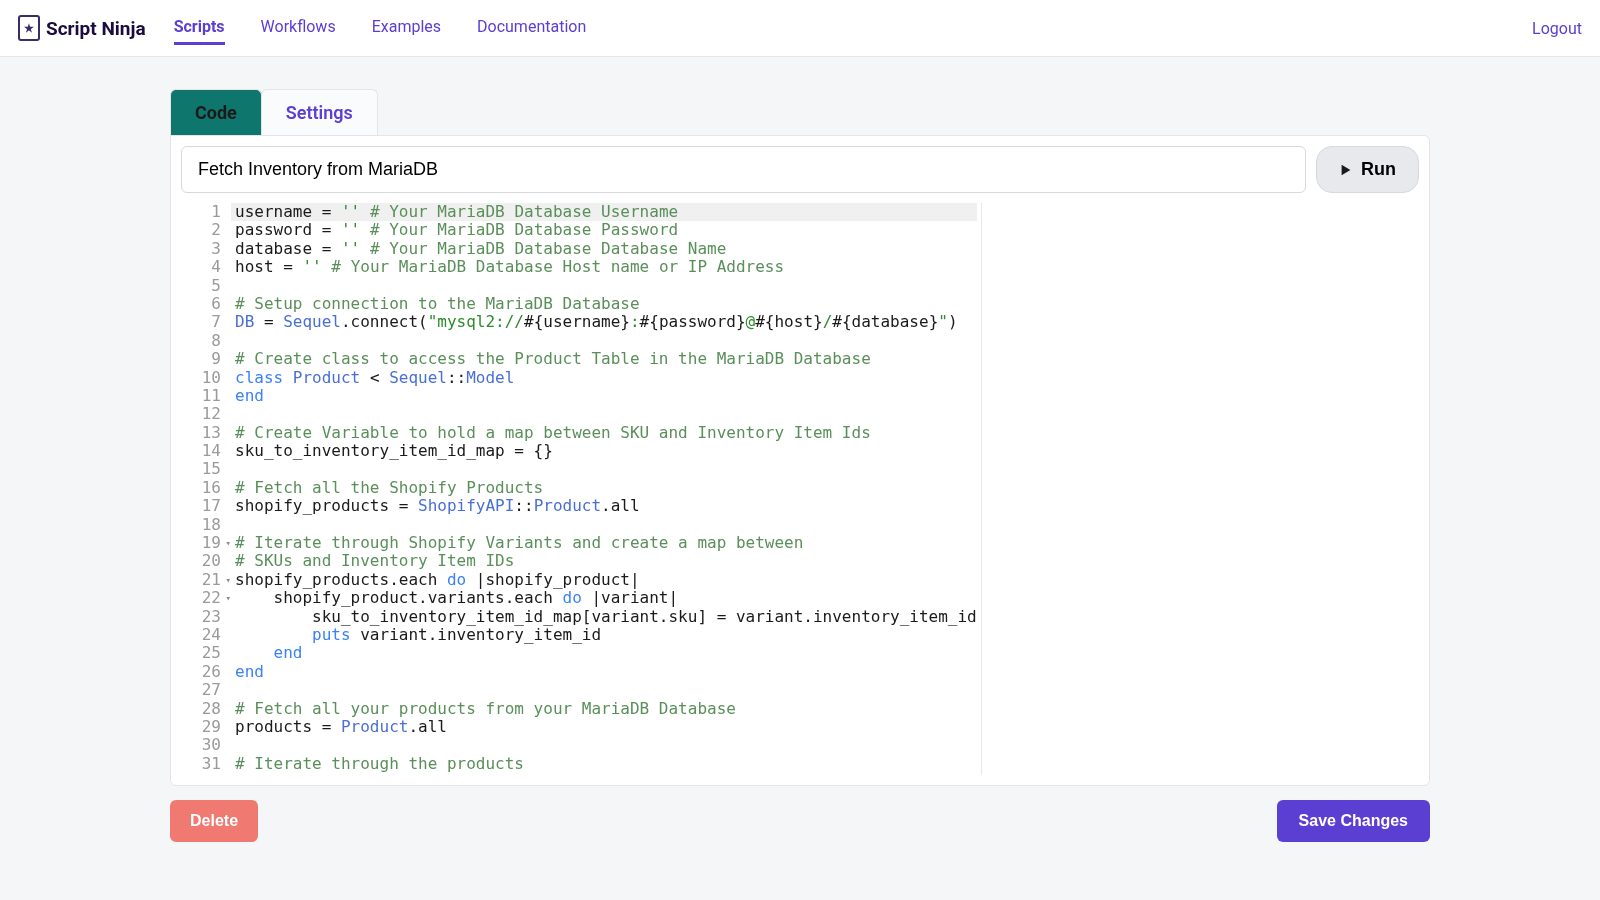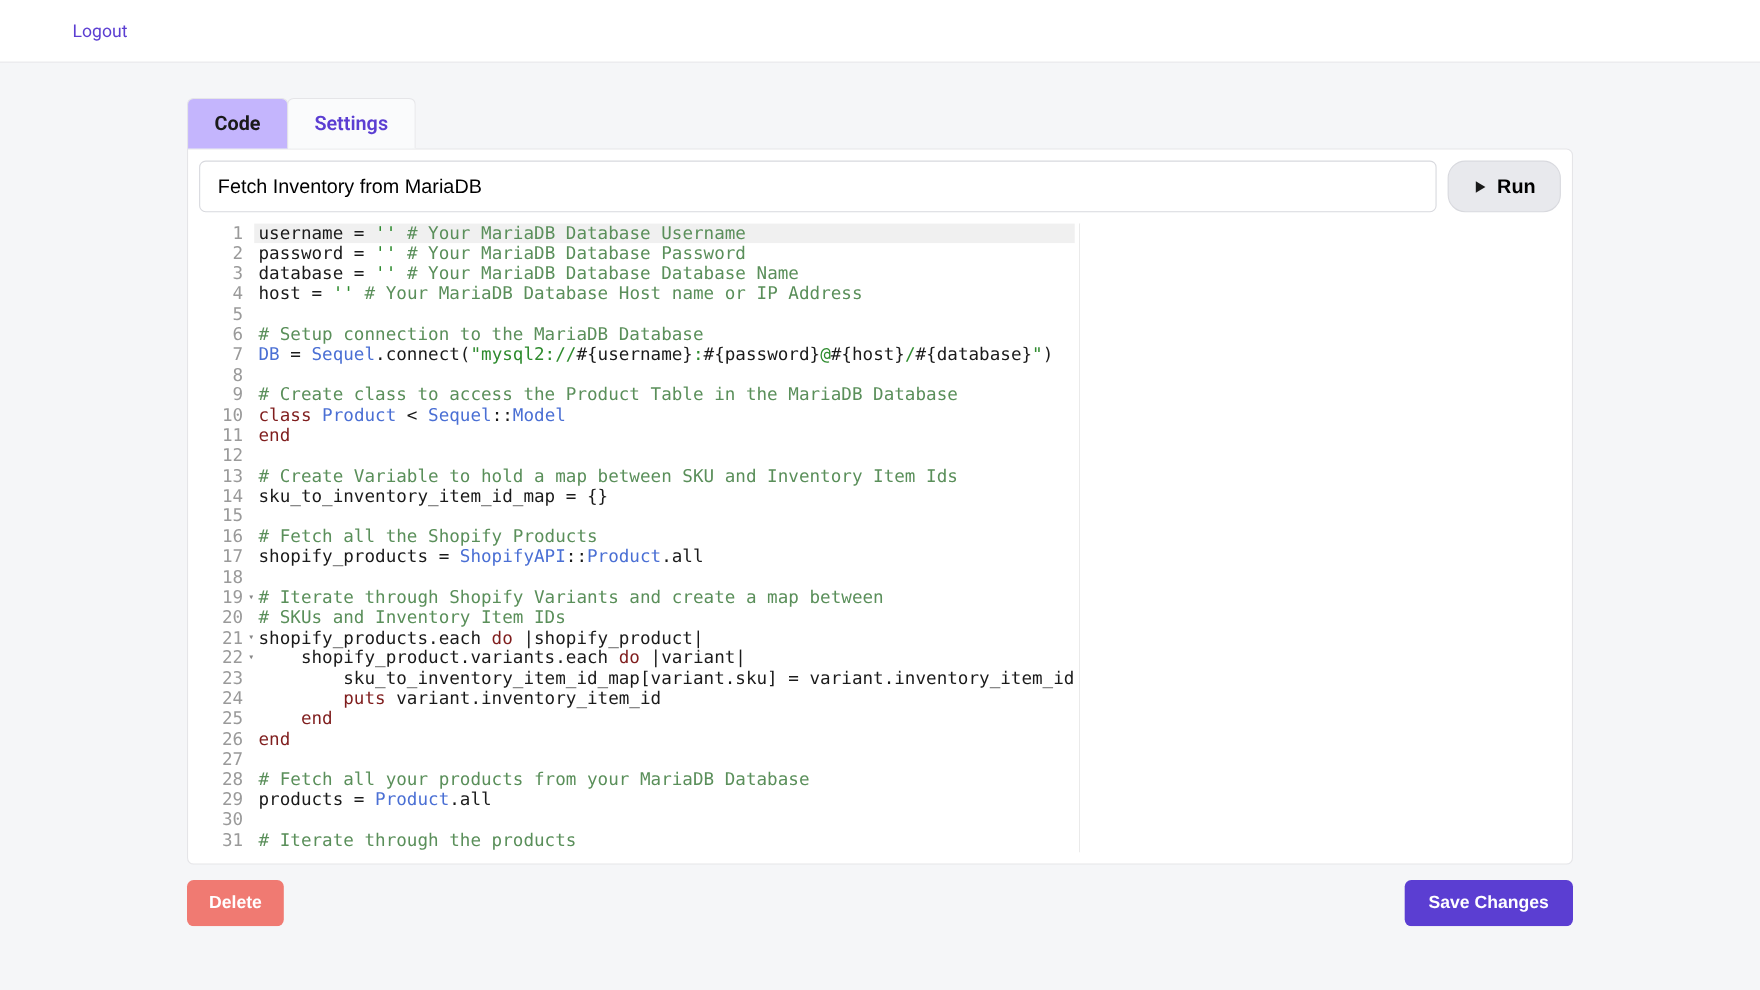--- a/index.html
+++ b/index.html
@@ -10,21 +10,21 @@
 .logo { display: flex; align-items: center; gap: 6px; font-weight: 700; font-size: 19px; color: #1a0d3e; }
 .logo-icon { width: 22px; height: 26px; border: 2px solid #3a2b6b; border-radius: 3px; position: relative; display:flex; align-items:center; justify-content:center;}
 .logo-icon::before { content:"★"; font-size:11px; color:#3a2b6b; line-height:1;}
 .nav-items { display: flex; gap: 36px; }
 .nav-item { color: #5b3ed2; font-size: 16px; cursor: pointer; padding: 6px 0; }
 .nav-item.active { font-weight: 700; border-bottom: 3px solid #5b3ed2; }
 .logout { color: #5b3ed2; font-size: 16px; cursor: pointer; margin-left: 48px; }
 
 .page { max-width: 1260px; margin: 0 auto; padding: 32px 0 0; }
 .tabs { display: flex; }
-.tab { padding: 12px 24px; font-size: 18px; background: #c4b5fd; border: 1px solid #e5e5e8; border-bottom: none; border-radius: 6px 6px 0 0; margin-right: -1px; cursor: pointer; }
+.tab { padding: 12px 24px; font-size: 18px; background: #0f766e; border: 1px solid #e5e5e8; border-bottom: none; border-radius: 6px 6px 0 0; margin-right: -1px; cursor: pointer; }
 .tab.active { font-weight: 700; color: #1a1a1a; position: relative; z-index: 2; }
 .tab.inactive { color: #5b3ed2; font-weight: 600; background: #fafbfc; text-align: center; }
 
 .panel { background: #fff; border: 1px solid #e5e5e8; border-radius: 0 6px 6px 6px; padding: 10px; }
 .title-row { display: flex; gap: 10px; padding: 0 0 10px 0; }
 .title-input { flex: 1; border: 1px solid #d8d9de; border-radius: 6px; padding: 12px 16px; font-size: 18px; }
 .run-btn { background: #e8e9ed; border: 1px solid #d8d9de; border-radius: 16px; padding: 0 22px; font-size: 18px; font-weight: 700; display: flex; align-items: center; gap: 8px; cursor: pointer; }
 .run-btn svg { width: 14px; height: 14px; }
 
 .editor-wrap { display: flex; height: 572px; overflow: hidden; }
@@ -34,30 +34,42 @@
 .gutter .fold::after { content:"▾"; position:absolute; right:-10px; top:0; font-size:9px; color:#888;}
 .code { flex: 1; padding: 0 4px; white-space: pre; overflow: hidden; position:relative;}
 .code .line { height: 18.4px; }
 .code .line.hl { background: #f0f0f0; margin-left:-4px; padding-left:4px; width: calc(100% + 4px);}
 .output { width: 520px; background: #fff; }
 
 .tk-str { color: #2e8b2e; }
 .tk-comment { color: #5a8f5a; }
 .tk-const { color: #4a6fd4; }
 .tk-class { color: #4a6fd4; text-align: right; }
-.tk-kw { color: #7f1d1d; font-weight: 500; }
+.tk-kw { color: #3b82f6; font-weight: 500; }
 
 .footer { display: flex; justify-content: space-between; padding: 14px 0 0; }
 .btn-delete { background: #f07a72; color: #fff; border: none; border-radius: 6px; padding: 11px 20px; font-size: 16px; font-weight: 600; cursor: pointer; }
 .btn-save { background: #5b3ed2; color: #fff; border: none; border-radius: 6px; padding: 12px 22px; font-size: 16px; font-weight: 700; cursor: pointer; }
 </style>
 </head>
 <body>
 
 <div class="navbar">
+  <div class="navbar-left">
+    <div class="logo">
+      <span class="logo-icon"></span>
+      <span>Script Ninja</span>
+    </div>
+    <div class="nav-items">
+      <span class="nav-item active">Scripts</span>
+      <span class="nav-item">Workflows</span>
+      <span class="nav-item">Examples</span>
+      <span class="nav-item">Documentation</span>
+    </div>
+  </div>
   <span class="logout">Logout</span>
 </div>
 
 <div class="page">
   <div class="tabs">
     <div class="tab active">Code</div>
     <div class="tab inactive">Settings</div>
   </div>
 
   <div class="panel">

